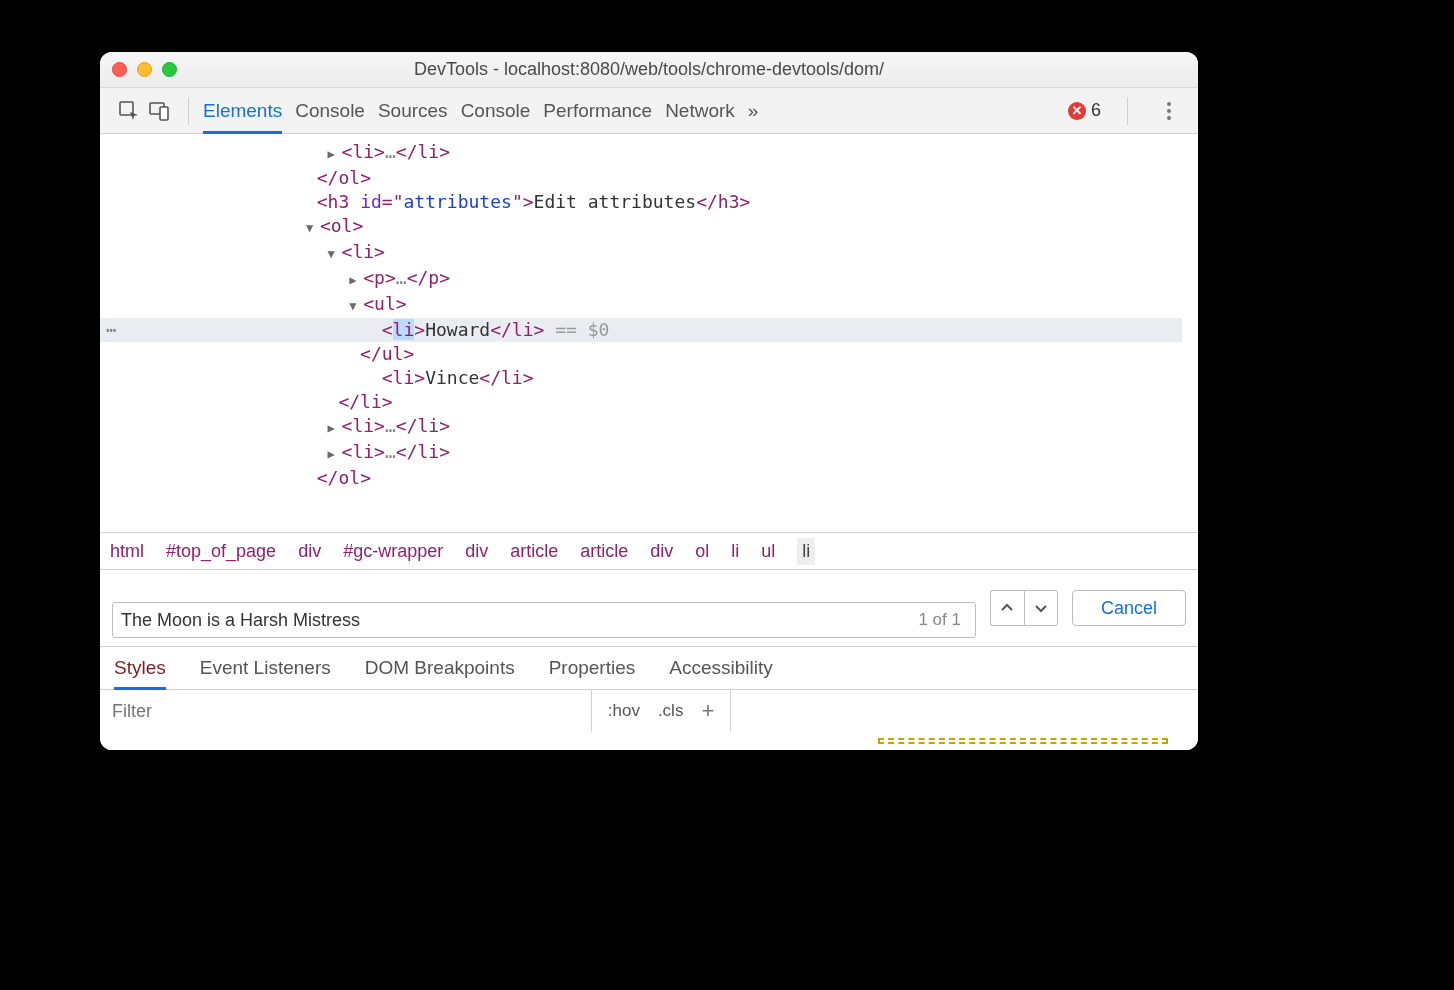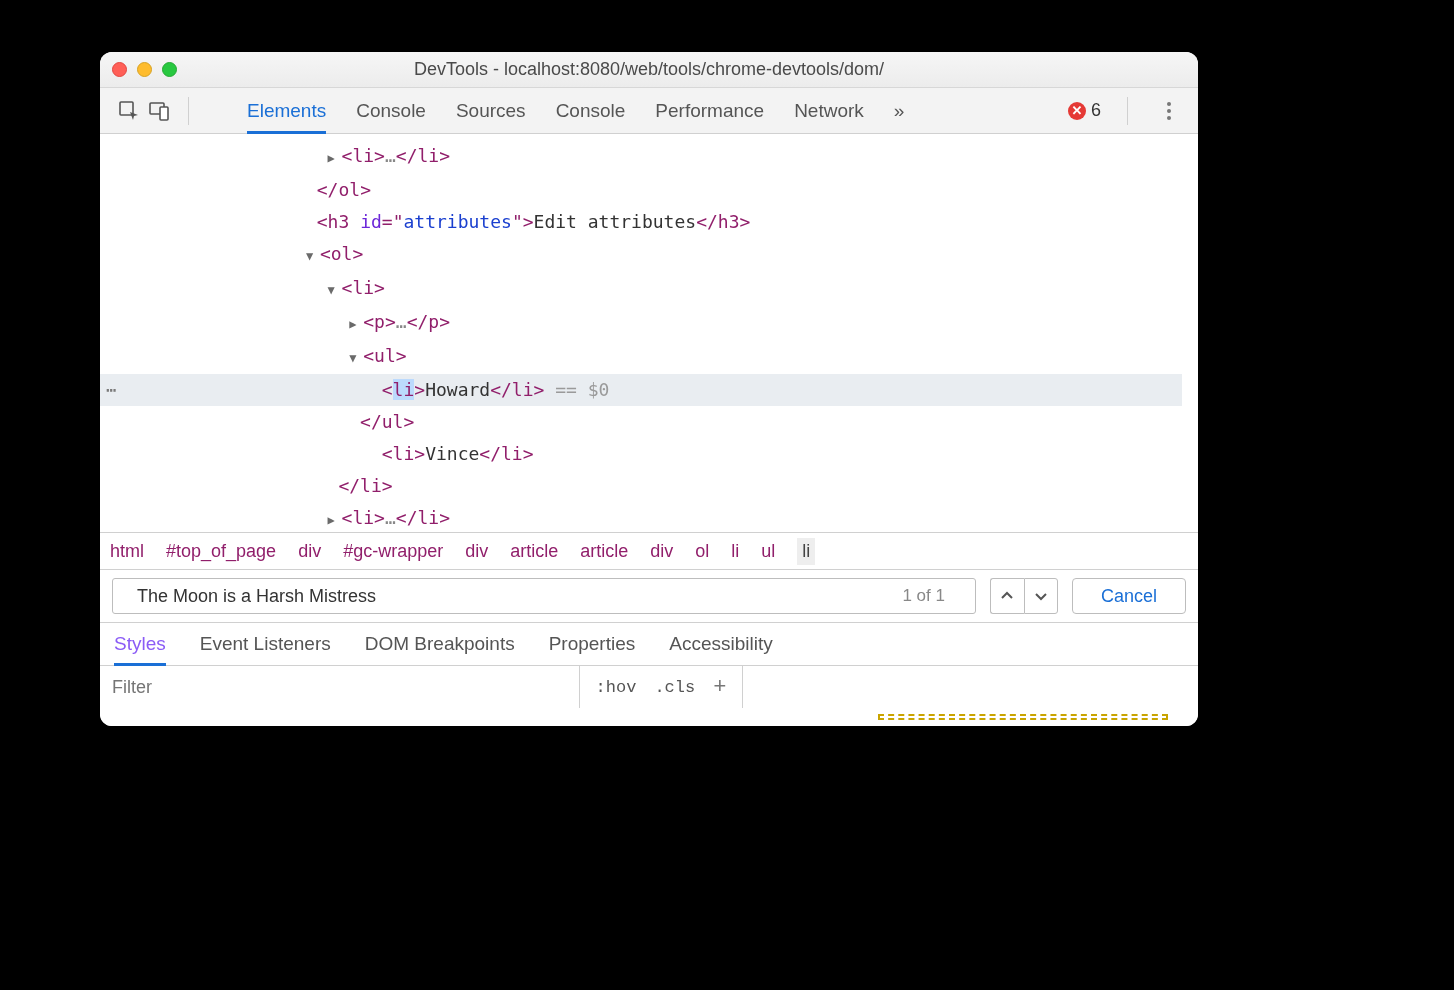--- a/index.html
+++ b/index.html
@@ -50,34 +50,34 @@
     padding: 0 14px;
     gap: 0;
     background: #f3f3f3;
   }
   .toolbar .iconbtn {
     width: 30px; height: 30px;
     display: flex; align-items: center; justify-content: center;
     color: #555;
   }
   .toolbar .sep { width: 1px; height: 28px; background: #d0d0d0; margin: 0 14px; }
-  .tabs { display: flex; gap: 30px; height: 100%; align-items: center; flex: 1; margin-left: 44px; }
+  .tabs { display: flex; gap: 13px; height: 100%; align-items: center; flex: 1; }
   .tab { color: #555; font-size: 19px; cursor: default; padding-bottom: 0px; }
   .tab.active { color: #1a6fd6; position: relative; }
   .tab.active::after {
     content: ""; position: absolute; left: 0; right: 0; bottom: -12px;
     height: 3px; background: #1a6fd6;
   }
   .toolbar .right { display: flex; align-items: center; gap: 12px; }
   .err-badge { display:flex; align-items:center; gap:5px; color:#333; font-size: 18px;}
   .err-circle { width:18px; height:18px; border-radius:50%; background:#e53935; color:#fff; display:flex; align-items:center; justify-content:center; font-size:13px; font-weight:bold; }
   .dom {
     font-family: Menlo, Consolas, monospace;
     font-size: 18px;
-    line-height: 32px;
+    line-height: 24px;
     padding: 6px 16px 6px 0;
     height: 398px;
     overflow: hidden;
     position: relative;
     color: #333;
   }
   .dom-line { white-space: pre; padding: 0 0 0 0; }
   .arrow { display:inline-block; width: 14px; color:#6a6a6a; font-size: 12px; }
   .tagname { color: #911f6b; }
   .attrname { color: #6d28d9; }
@@ -115,22 +115,23 @@
     display:flex; align-items:center; gap: 14px;
     padding: 8px 12px;
     border-bottom: 1px solid #d0d0d0;
     background: #fff;
   }
   .searchbox {
     flex:1; display:flex; align-items:center;
     border: 1px solid #bdbdbd;
     border-radius: 3px;
     height: 36px;
-    padding: 0 24px;
+    padding: 0 8px;
     background: #fff;
+    margin-top: 24px;
   }
   .searchbox input {
     border:none; outline:none; flex:1; font-size:18px; color:#333; background:transparent;
   }
   .search-count { color:#888; font-size:17px; padding-right: 6px;}
   .navbtns { display:flex; }
   .navbtn {
     width: 34px; height: 36px; border:1px solid #bdbdbd;
     display:flex; align-items:center; justify-content:center;
     color:#555; background:#fff;
@@ -140,36 +141,36 @@
   .cancel-btn {
     border:1px solid #bdbdbd; border-radius: 4px;
     height:36px; padding: 16px 28px; color:#1a6fd6;
     display:flex; align-items:center; background:#fff; font-size:18px;
   }
   .lowertabs {
     display:flex; gap: 34px; padding: 10px 14px 10px 14px;
     border-bottom: 1px solid #d0d0d0;
     font-size: 19px; color: #555; background:#fff;
   }
-  .ltab.active { color:#8b5cf6; position:relative; }
+  .ltab.active { color:#7f1d1d; position:relative; }
   .ltab.active::after { content:""; position:absolute; left:0; right:0; bottom:-11px; height:3px; background:#1a6fd6;}
   .stylesbar {
     display:flex; align-items:center; height: 42px; background:#fff;
   }
   .filterbox {
     flex:1; height:100%; display:flex; align-items:center; padding: 0 12px;
     border-right: 1px solid #d0d0d0;
     font-size:18px;
   }
   .filterbox input {
     border:none; outline:none; width:100%; font-size:18px; color:#888; background:transparent;
   }
   .stylesright {
     display:flex; align-items:center; gap: 18px; padding: 0 16px;
-    font-family: Liberation Mono, monospace; font-size:17px; color:#555;
+    font-family: Liberation Sans, sans-serif; font-size:17px; color:#555;
     border-right: 1px solid #d0d0d0;
     height:100%;
   }
   .plus { font-size: 22px; color:#777; }
   .bottom-strip { height: 18px; background:#fff; position:relative;}
   .dashed-box {
     position:absolute; right: 30px; top: 6px; width: 290px; height: 6px;
     border: 2px dashed #c9a400;
   }
 </style>

